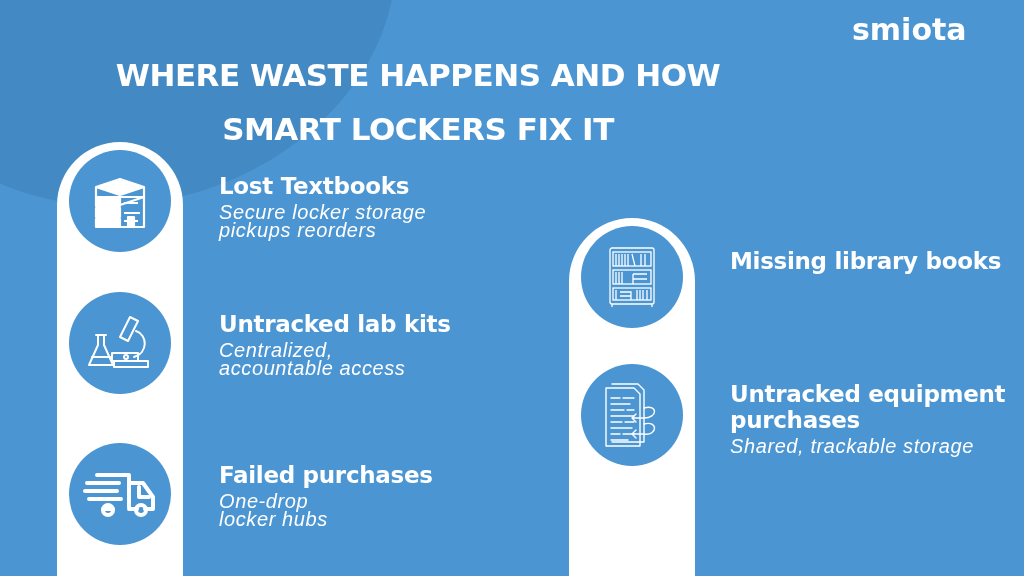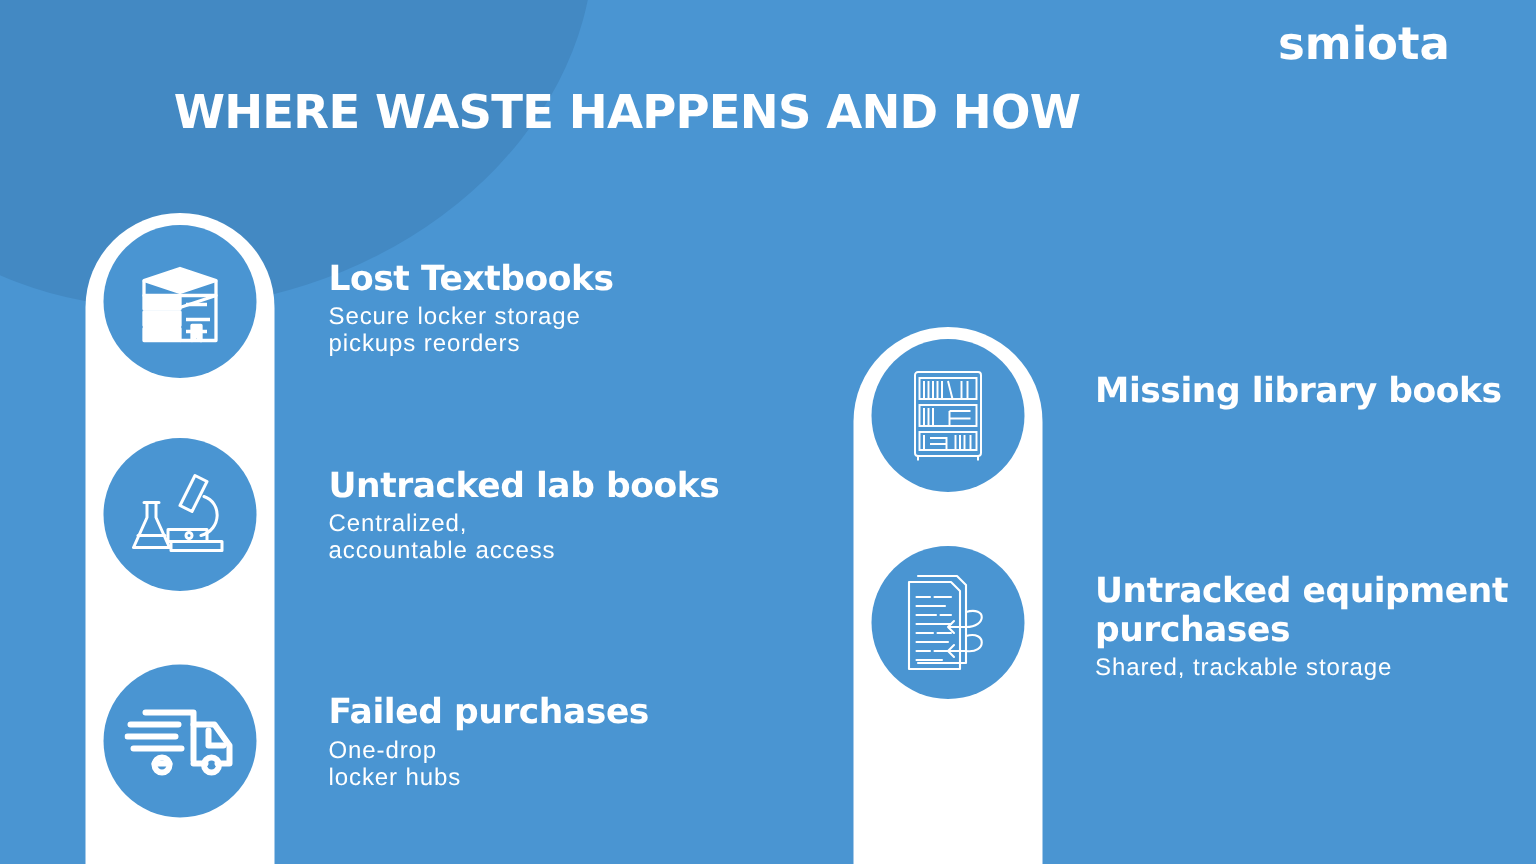--- a/index.html
+++ b/index.html
@@ -14,33 +14,34 @@
            line-height:54px; letter-spacing:-0.5px; }
   .title .l1 { display:block; margin-left:0px; }
   .pill { position:absolute; background:#fff; border-radius:64px 64px 0 0; width:126px; }
   .pill.left { left:57px; top:142px; height:434px; }
   .pill.right { left:569px; top:218px; height:358px; }
   .circle { position:absolute; width:102px; height:102px; border-radius:50%;
             background:#4a95d2; display:flex; align-items:center; justify-content:center; }
   .item { position:absolute; }
   .item h3 { margin:0; font-size:23px; font-weight:bold; line-height:26px;
              font-family:"DejaVu Sans", sans-serif; letter-spacing:-0.3px; }
-  .item p { margin:4px 0 0 0; font-size:16px; line-height:18px; letter-spacing:0.6px;
-            font-family:"Liberation Sans", sans-serif; }
+  .item p { margin:4px 0 0 0; font-size:20px; line-height:18px; letter-spacing:0.6px;
+            font-family:"Liberation Sans", sans-serif;font-style:italic; }
   svg { display:block; }
 </style>
 </head>
 <body>
 
 <div class="bg-blob"></div>
 
 <div class="logo">smiota</div>
 
 <div class="title">
   <span class="l1">WHERE WASTE HAPPENS AND HOW</span>
+  <span class="l2">SMART LOCKERS FIX IT</span>
 </div>
 
 <div class="pill left"></div>
 
 <div class="circle" style="left:69px;top:150px;">
   <svg width="60" height="56" viewBox="0 0 60 56" fill="none" stroke="#fff" stroke-width="2.2" stroke-linejoin="round">
     <path d="M6 14 L30 6 L54 14 L30 22 Z" fill="#fff"></path>
     <path d="M6 14 V24 L30 32 L54 24 V14"></path>
     <rect x="6" y="24" width="24" height="9" fill="#fff"></rect>
     <rect x="6" y="35" width="24" height="9" fill="#fff"></rect>
@@ -60,21 +61,21 @@
     <path d="M10 22 H20 M12 22 V32 L3 52 H27 L18 32 V22"></path>
     <path d="M6 44 H24"></path>
     <path d="M44 4 L52 8 L42 28 L34 24 Z"></path>
     <path d="M50 18 C62 22 62 40 48 44"></path>
     <path d="M26 40 H52 V48 H26 Z"></path>
     <path d="M28 48 H62 V54 H28 Z"></path>
     <circle cx="40" cy="44" r="2"></circle>
   </svg>
 </div>
 <div class="item" style="left:219px;top:311px;">
-  <h3>Untracked lab books</h3>
+  <h3>Untracked lab kits</h3>
   <p><span>Centralized,</span><br><span>accountable access</span></p>
 </div>
 
 <div class="circle" style="left:69px;top:443px;">
   <svg width="74" height="50" viewBox="0 0 74 50" fill="none" stroke="#fff" stroke-width="4" stroke-linecap="round" stroke-linejoin="round">
     <path d="M14 6 H46 V38"></path>
     <path d="M4 14 H36 M2 22 H34 M6 30 H38"></path>
     <path d="M46 14 H60 L70 28 V40 H62"></path>
     <path d="M56 18 V28 H66"></path>
     <path d="M46 40 H54 M30 40 H20"></path>

